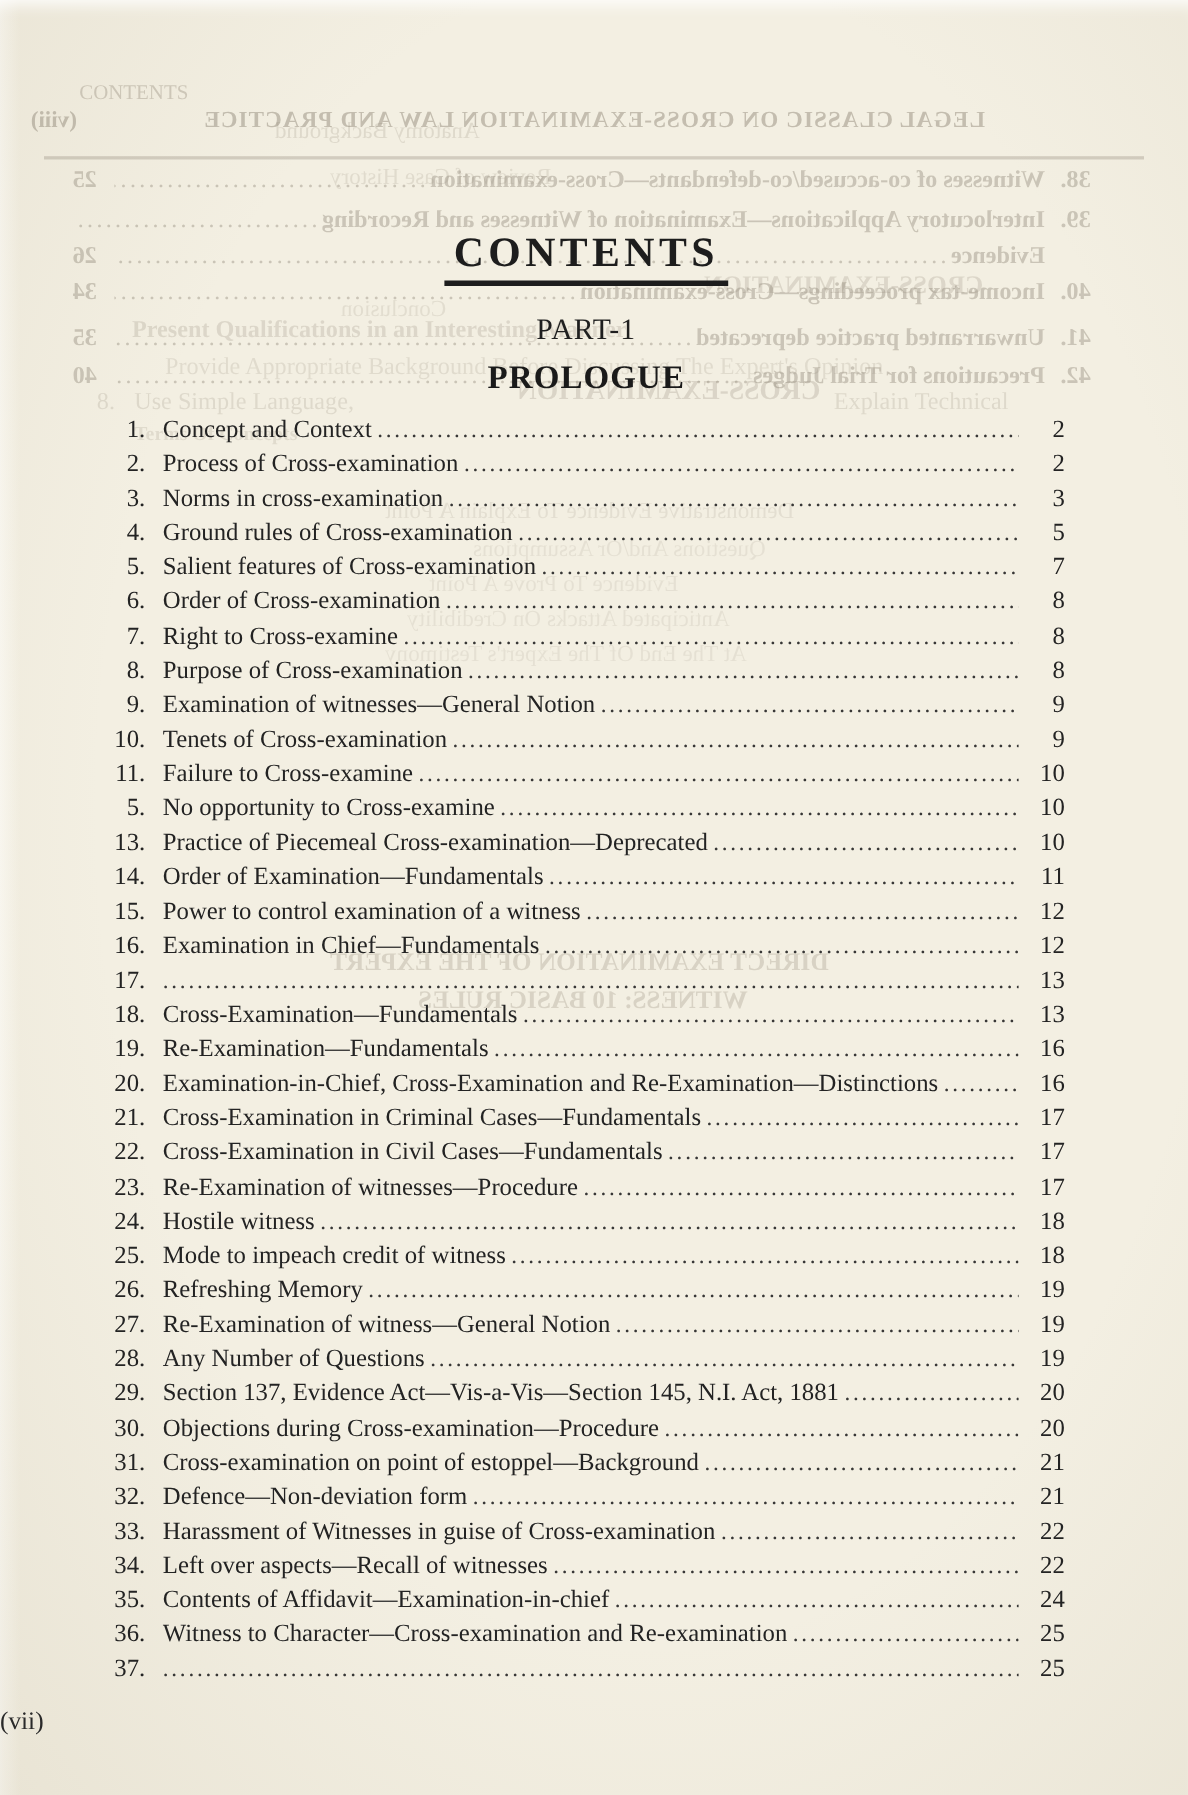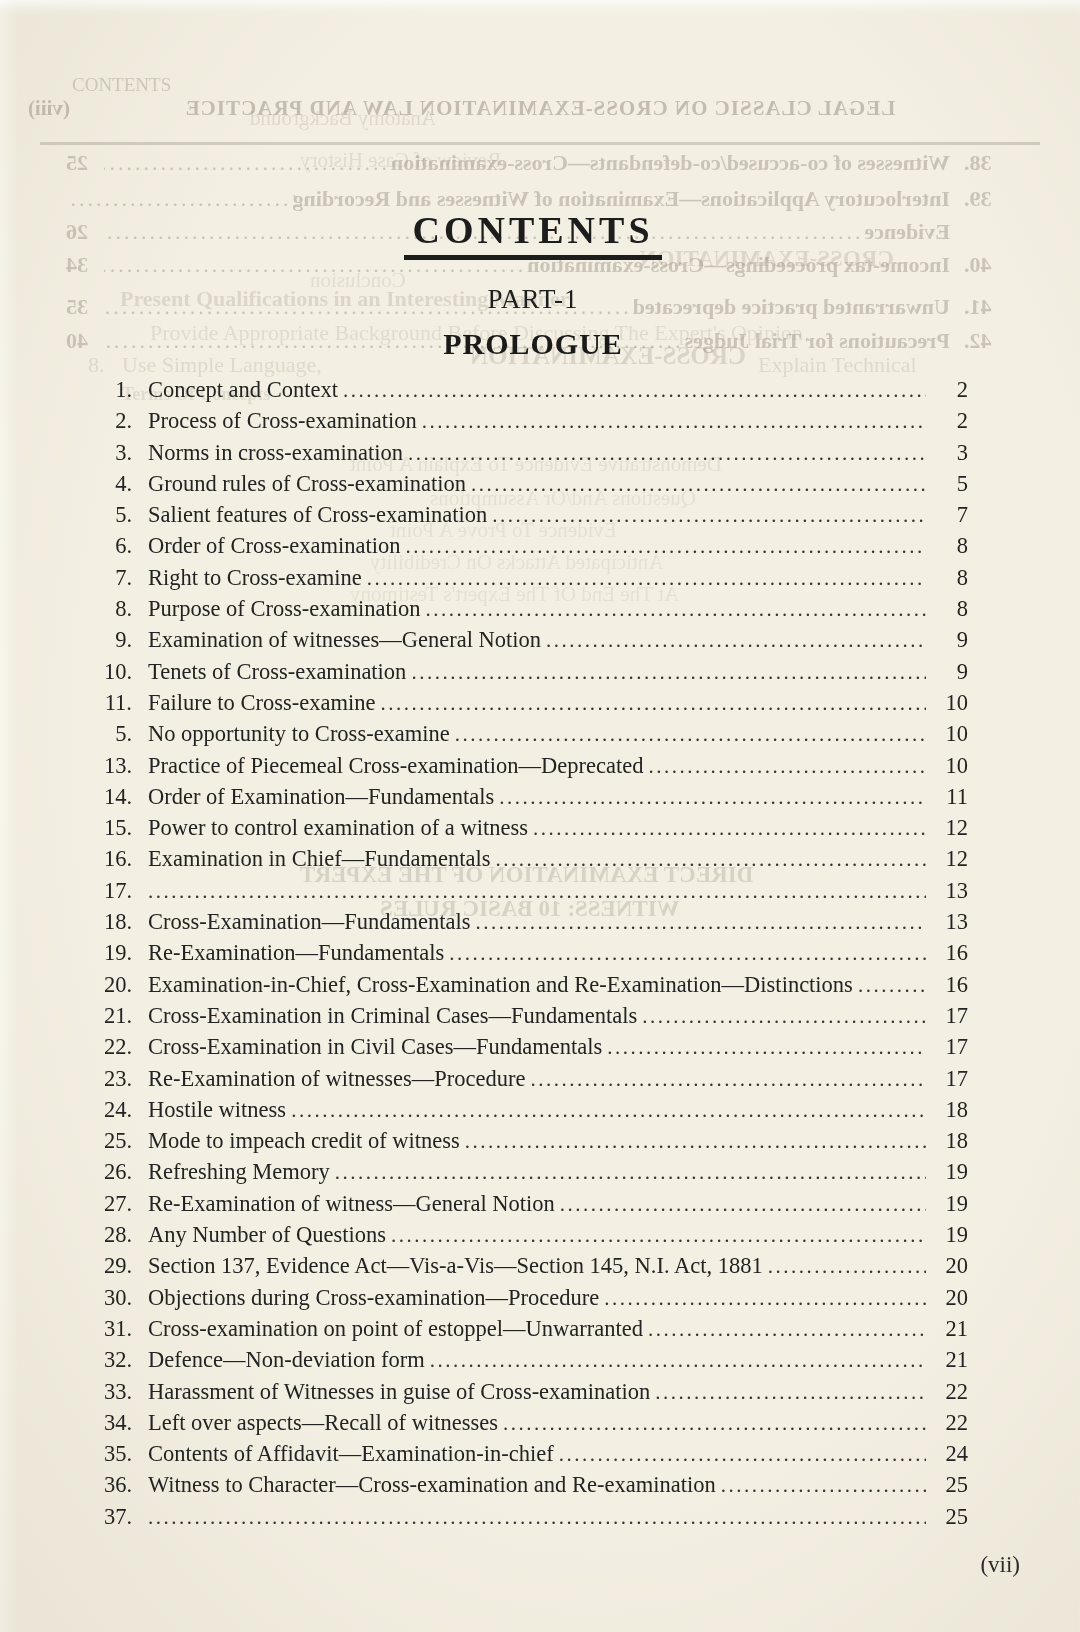--- a/index.html
+++ b/index.html
@@ -80,21 +80,21 @@
     white-space:nowrap;
     color:#232323;
   }
   .toc-row .num{flex:none;width:46px;text-align:right;padding-right:16px;}
   .toc-row .ttl{flex:none;max-width:758px;overflow:hidden;padding-right:5px;}
   .toc-row .dots{flex:1 1 8px;overflow:hidden;white-space:nowrap;opacity:0.9;min-width:8px;}
   .toc-row .dots::after{content:".....................................................................................................................................................................................";letter-spacing:2.5px;font-size:21px;}
   .toc-row .pg{flex:none;min-width:36px;text-align:right;padding-left:6px;}
   .footer{
     position:absolute;left:0;right:60px;top:1552px;
-    text-align:right;font-size:23px;color:#2a2a2a;
+    text-align:left;font-size:23px;color:#2a2a2a;
   }
 </style>
 </head>
 <body>
 
 <div class="paper">
 
   <div class="bleed-mirror">
     <div class="bleed-header">LEGAL CLASSIC ON CROSS-EXAMINATION LAW AND PRACTICE</div>
     <div class="bleed-pagemark">(viii)</div>
@@ -377,21 +377,21 @@
 
   <div class="toc-row">
     <span class="num">30.</span>
     <span class="ttl">Objections during Cross-examination—Procedure</span>
     <span class="dots"></span>
     <span class="pg">20</span>
   </div>
 
   <div class="toc-row">
     <span class="num">31.</span>
-    <span class="ttl">Cross-examination on point of estoppel—Unwarranted</span>
+    <span class="ttl">Cross-examination on point of estoppel—Background</span>
     <span class="dots"></span>
     <span class="pg">21</span>
   </div>
 
   <div class="toc-row">
     <span class="num">32.</span>
     <span class="ttl">Defence—Non-deviation form</span>
     <span class="dots"></span>
     <span class="pg">21</span>
   </div>

